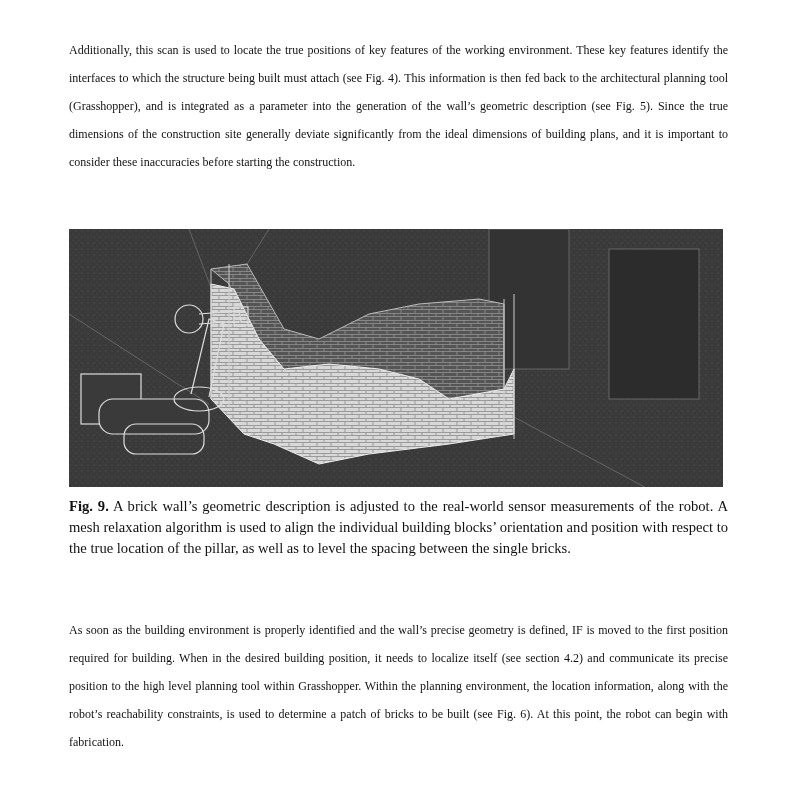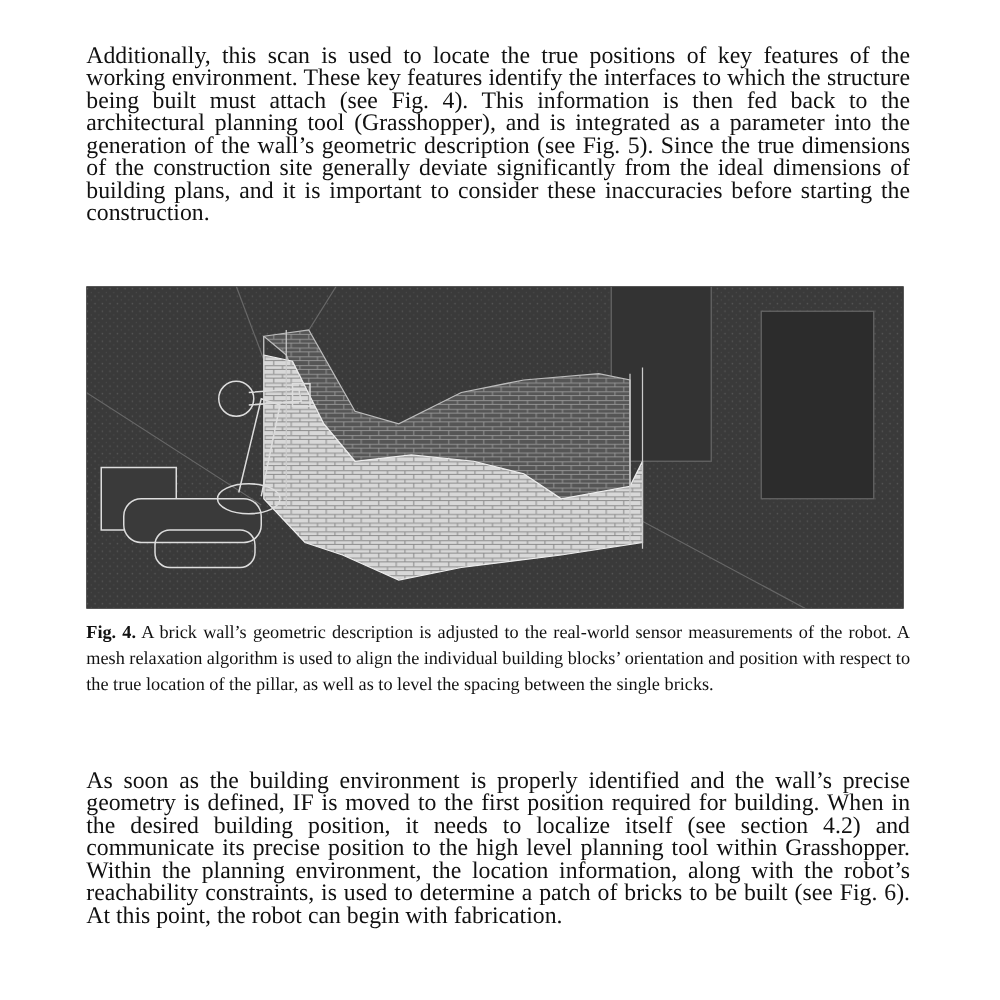--- a/index.html
+++ b/index.html
@@ -1,18 +1,18 @@
 <!DOCTYPE html>
 <html><head>
   <meta charset="utf-8">
   <style>
     html, body { margin: 0; padding: 0; background: #ffffff; }
     body { width: 800px; height: 800px; position: relative; overflow: hidden;
            font-family: "Liberation Serif", "DejaVu Serif", serif; color: #111; }
-    .para { position: absolute; left: 69px; width: 659px; font-size: 19px; line-height: 18px;
+    .para { position: absolute; left: 69px; width: 659px; font-size: 12px; line-height: 28px;
             text-align: justify; margin: 0; }
     #p1 { top: 36px; }
     #p2 { top: 616px; }
     .caption { position: absolute; left: 69px; width: 659px; top: 496px; font-size: 14.6px;
                line-height: 21.2px; text-align: justify; margin: 0; }
     .caption b { font-weight: bold; }
     .figure { position: absolute; left: 69px; top: 229px; width: 654px; height: 258px;
               background: #3a3a3a; overflow: hidden; }
     .figure svg { display: block; }
   </style>
@@ -59,15 +59,15 @@
       <rect x="55" y="195" width="80" height="30" rx="12"></rect>
       <ellipse cx="130" cy="170" rx="25" ry="12"></ellipse>
       <path d="M122 165 L140 90 L155 95 L140 168"></path>
       <circle cx="120" cy="90" r="14"></circle>
       <path d="M130 85 L170 82 L172 92 L130 95"></path>
       <rect x="165" y="78" width="14" height="18"></rect>
     </g>
   </svg>
 </div>
 
-<p class="caption"><b>Fig. 4.</b><span> A brick wall’s geometric description is adjusted to the real-world sensor measurements of the robot. A mesh relaxation algorithm is used to align the individual building blocks’ orientation and position with respect to the true location of the pillar, as well as to level the spacing between the single bricks.</span></p>
+<p class="caption"><b>Fig. 9.</b><span> A brick wall’s geometric description is adjusted to the real-world sensor measurements of the robot. A mesh relaxation algorithm is used to align the individual building blocks’ orientation and position with respect to the true location of the pillar, as well as to level the spacing between the single bricks.</span></p>
 
 <p id="p2" class="para">As soon as the building environment is properly identified and the wall’s precise geometry is defined, IF is moved to the first position required for building. When in the desired building position, it needs to localize itself (see section 4.2) and communicate its precise position to the high level planning tool within Grasshopper. Within the planning environment, the location information, along with the robot’s reachability constraints, is used to determine a patch of bricks to be built (see Fig. 6). At this point, the robot can begin with fabrication.</p>
 
 </body></html>

